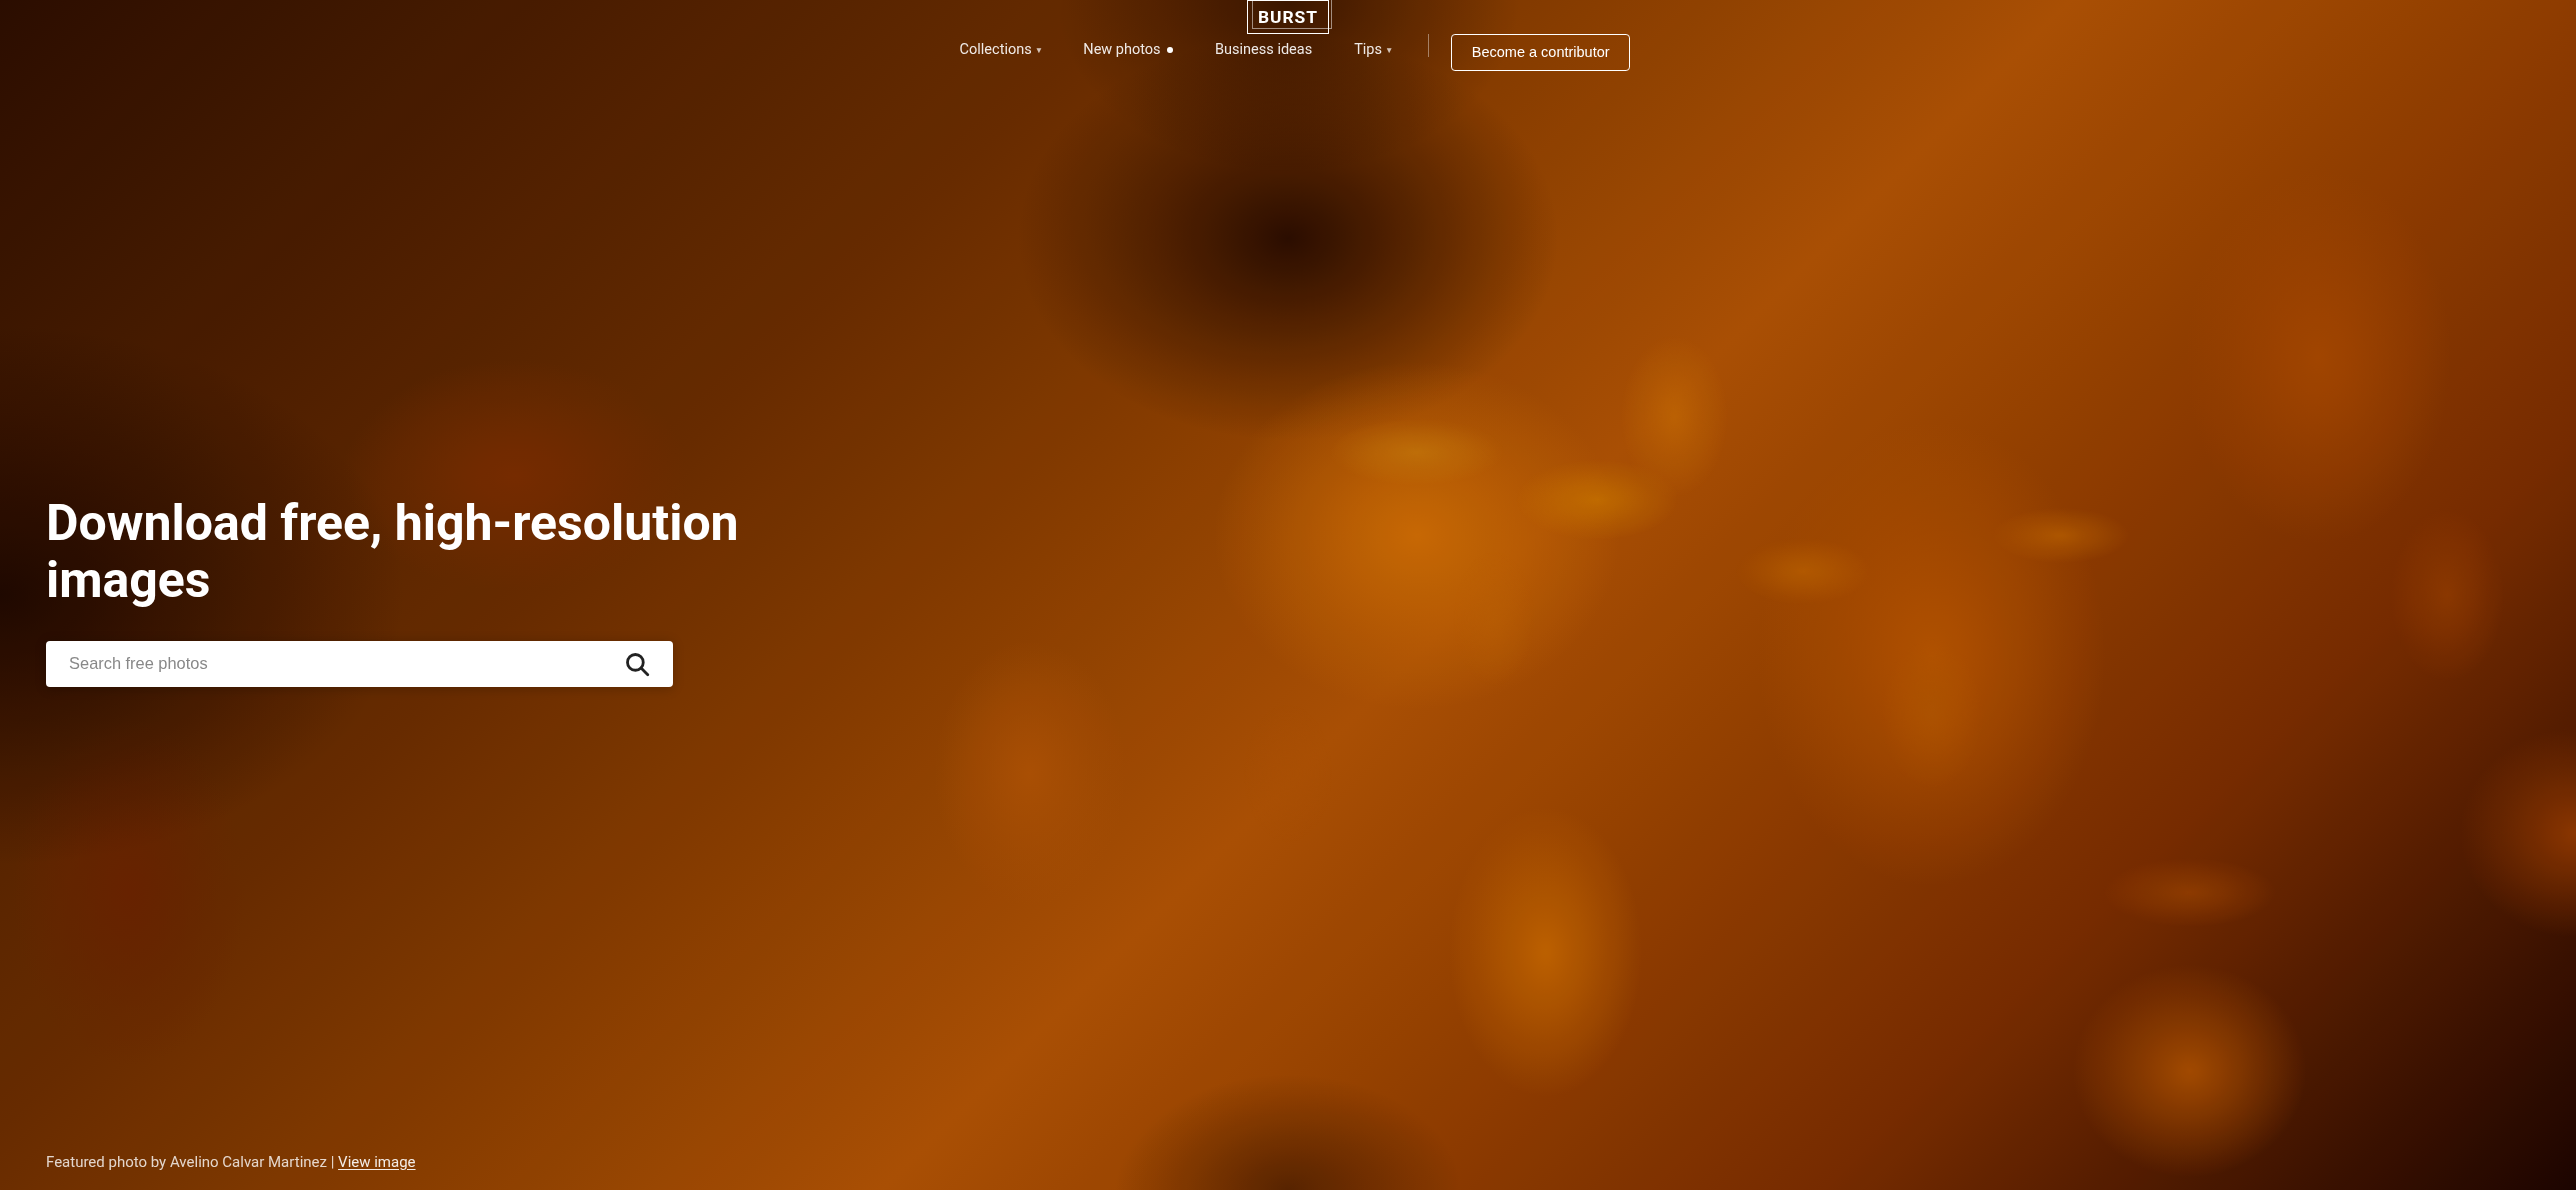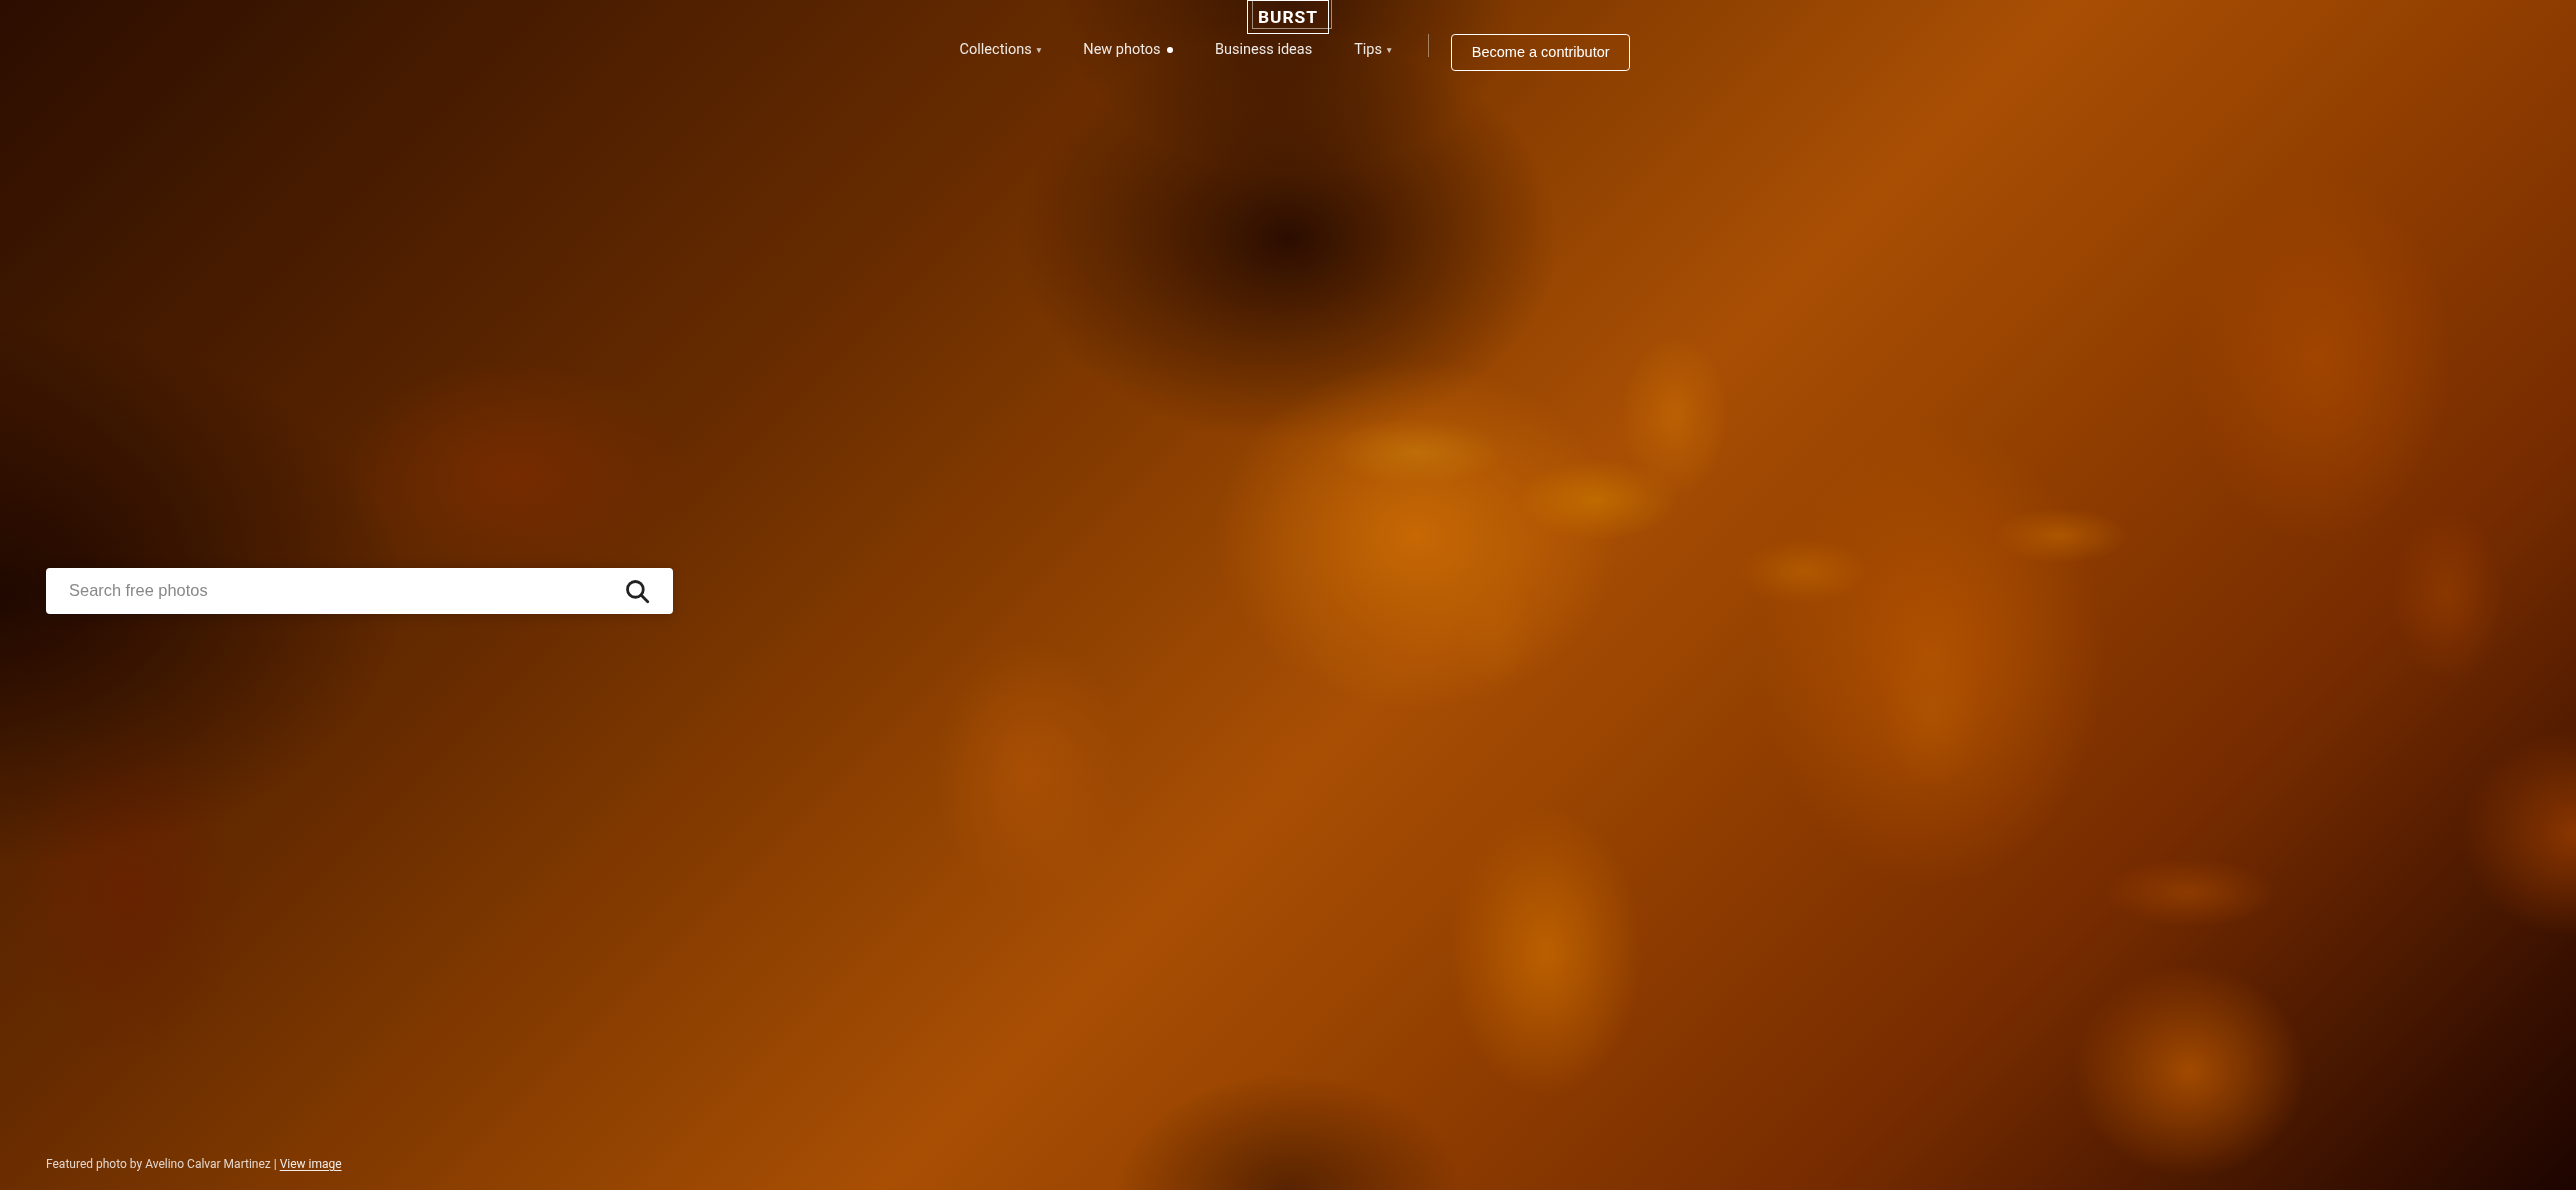--- a/index.html
+++ b/index.html
@@ -264,21 +264,21 @@
       transition: color 0.2s;
     }
 
     
     .hero-footer {
       position: absolute;
       bottom: 19.3px;
       left: 46px;
       z-index: 10;
       color: rgba(255,255,255,0.8);
-      font-size: 12px;
+      font-size: 15px;
     }
 
     .hero-footer a {
       color: rgba(255,255,255,0.9);
       text-decoration: underline;
       text-underline-offset: 1.9px;
       cursor: pointer;
     }
   </style>
 </head>
@@ -309,20 +309,21 @@
       <a class="nav-link">
         <span>Tips</span>
         <span class="chevron">▾</span>
       </a>
       <div class="nav-divider"></div>
       <button class="btn-contributor">Become a contributor</button>
     </div>
   </nav>
 
   <div class="hero-content">
+    <h1 class="hero-title">Download free, high-resolution images</h1>
 
     <div class="search-container">
       <input class="search-input" type="text" placeholder="Search free photos" style="">
       <button class="search-btn">
         <svg class="search-icon-svg" viewBox="0 0 24 24">
           <circle cx="11" cy="11" r="7" stroke="#222" stroke-width="2.5" fill="none"></circle>
           <line x1="16.5" y1="16.5" x2="22" y2="22" stroke="#222" stroke-width="2.5" stroke-linecap="round"></line>
         </svg>
       </button>
     </div>

